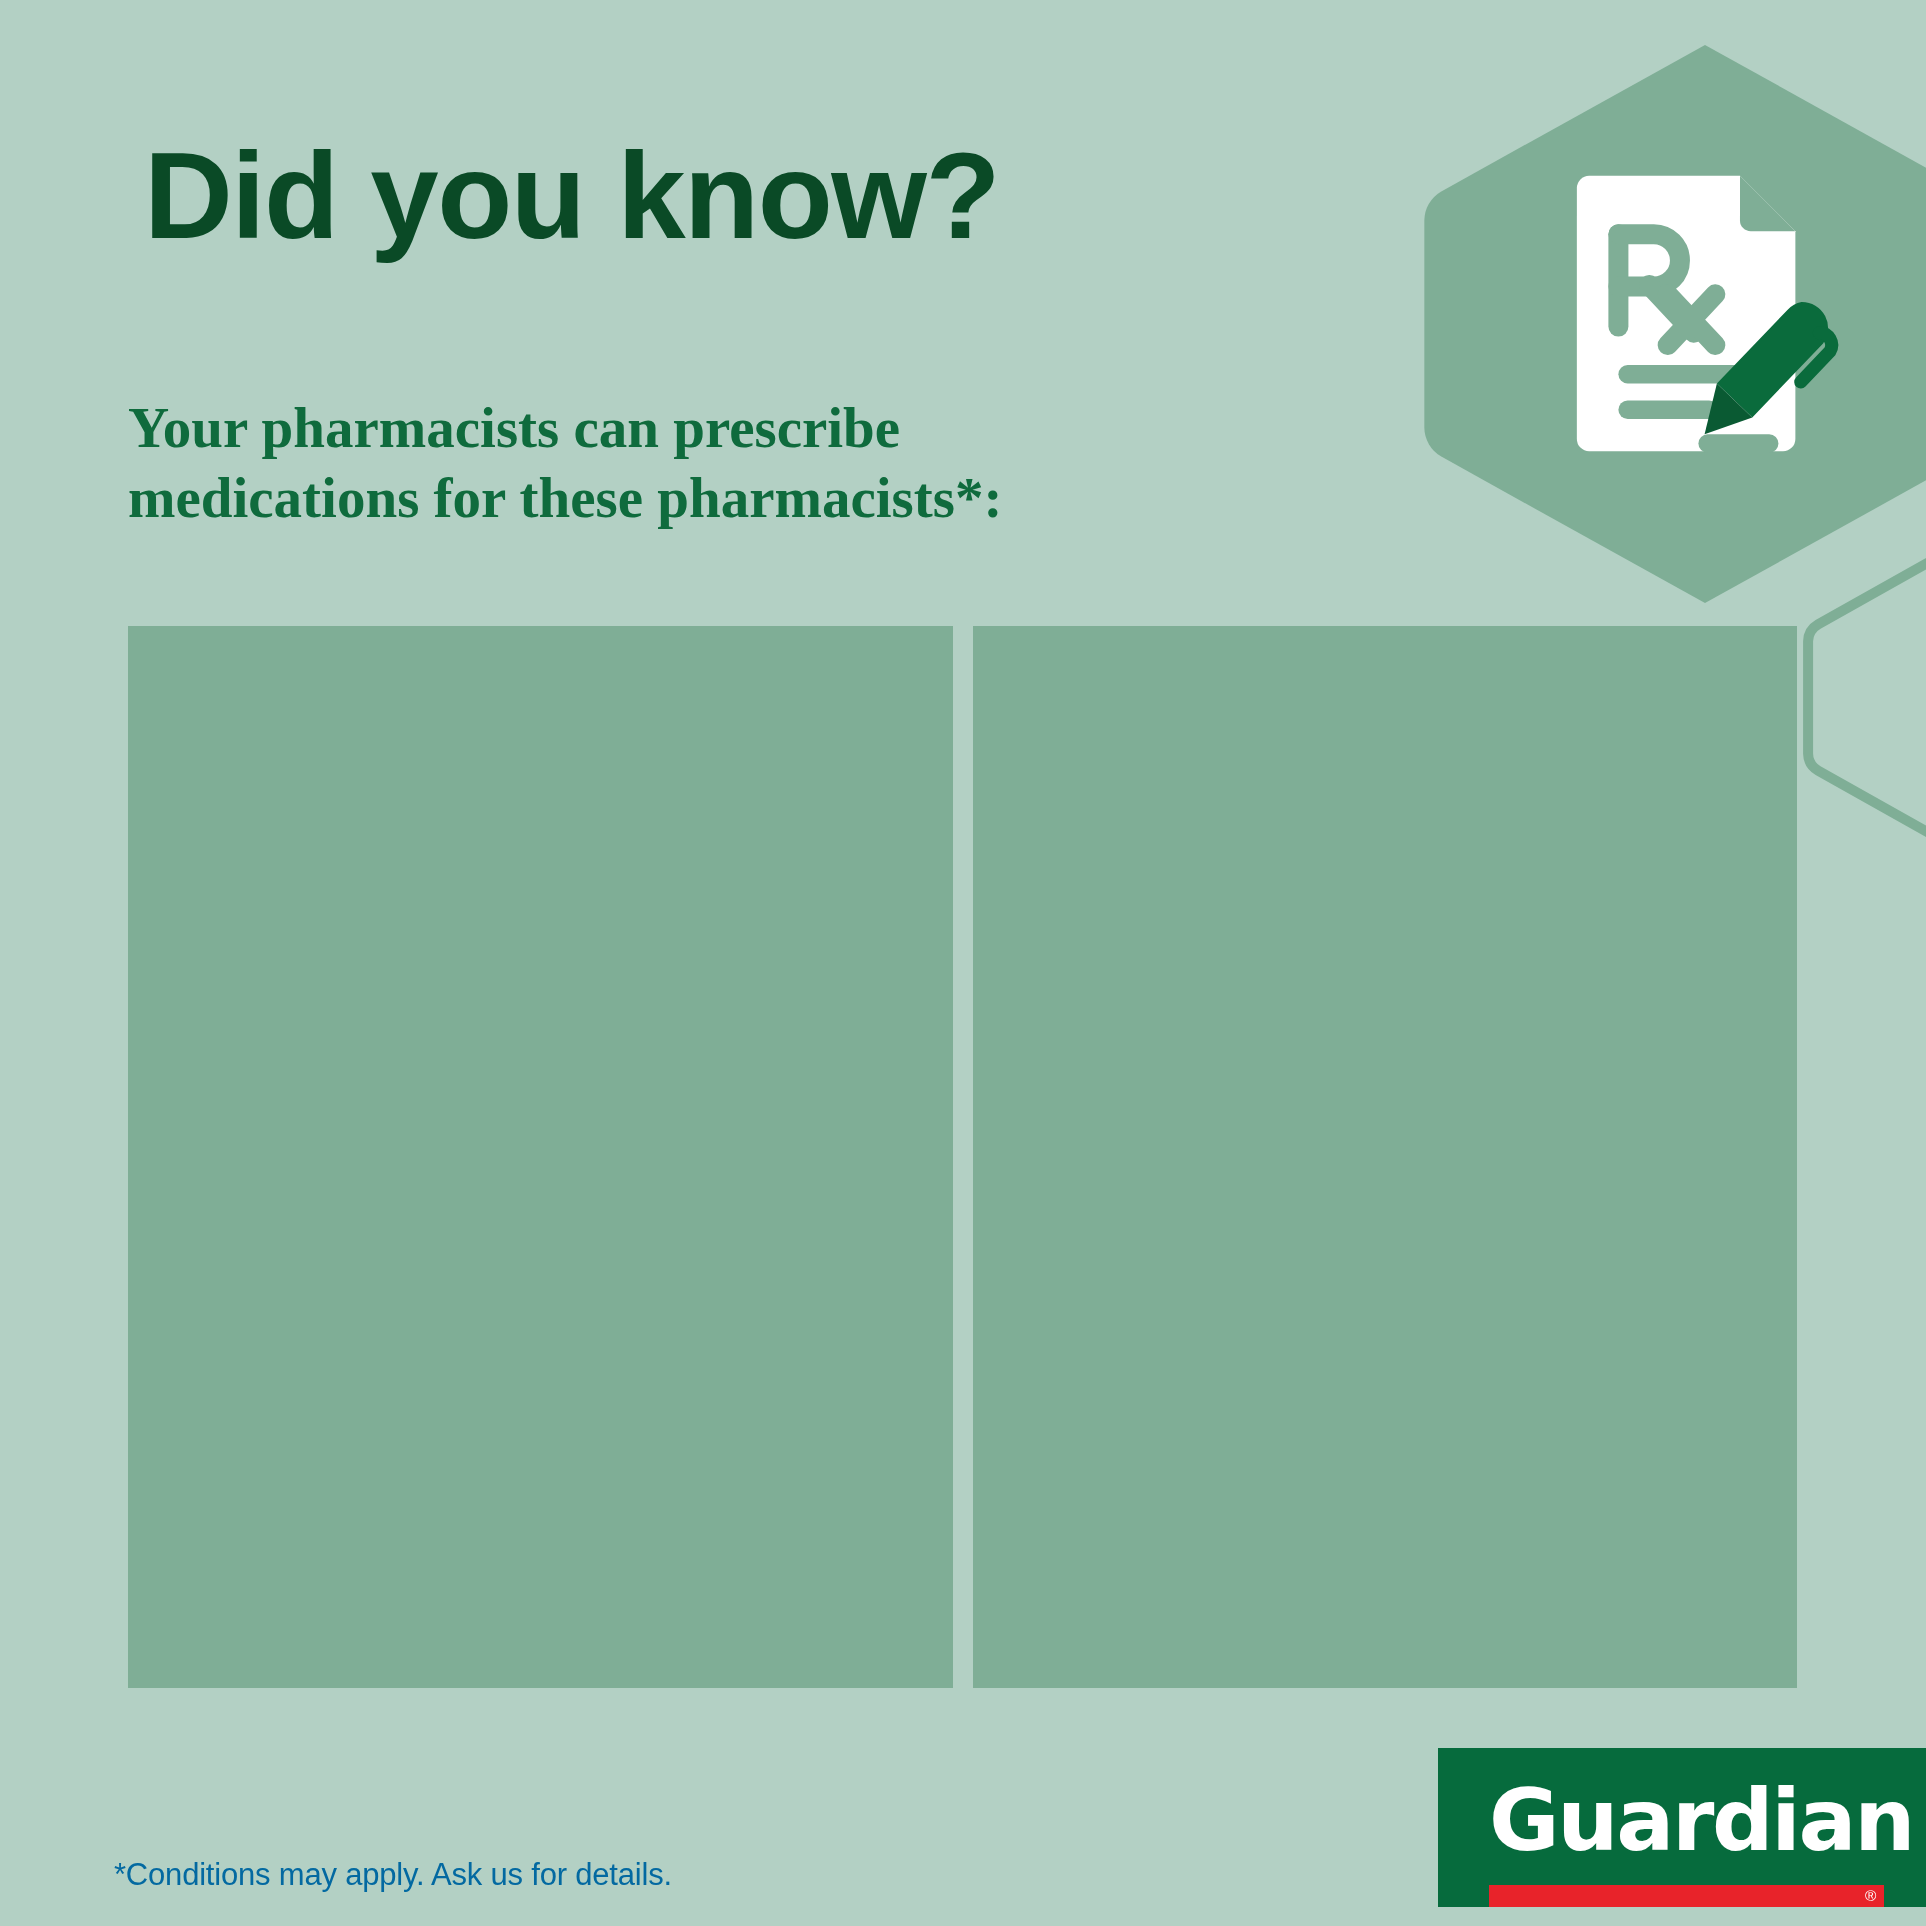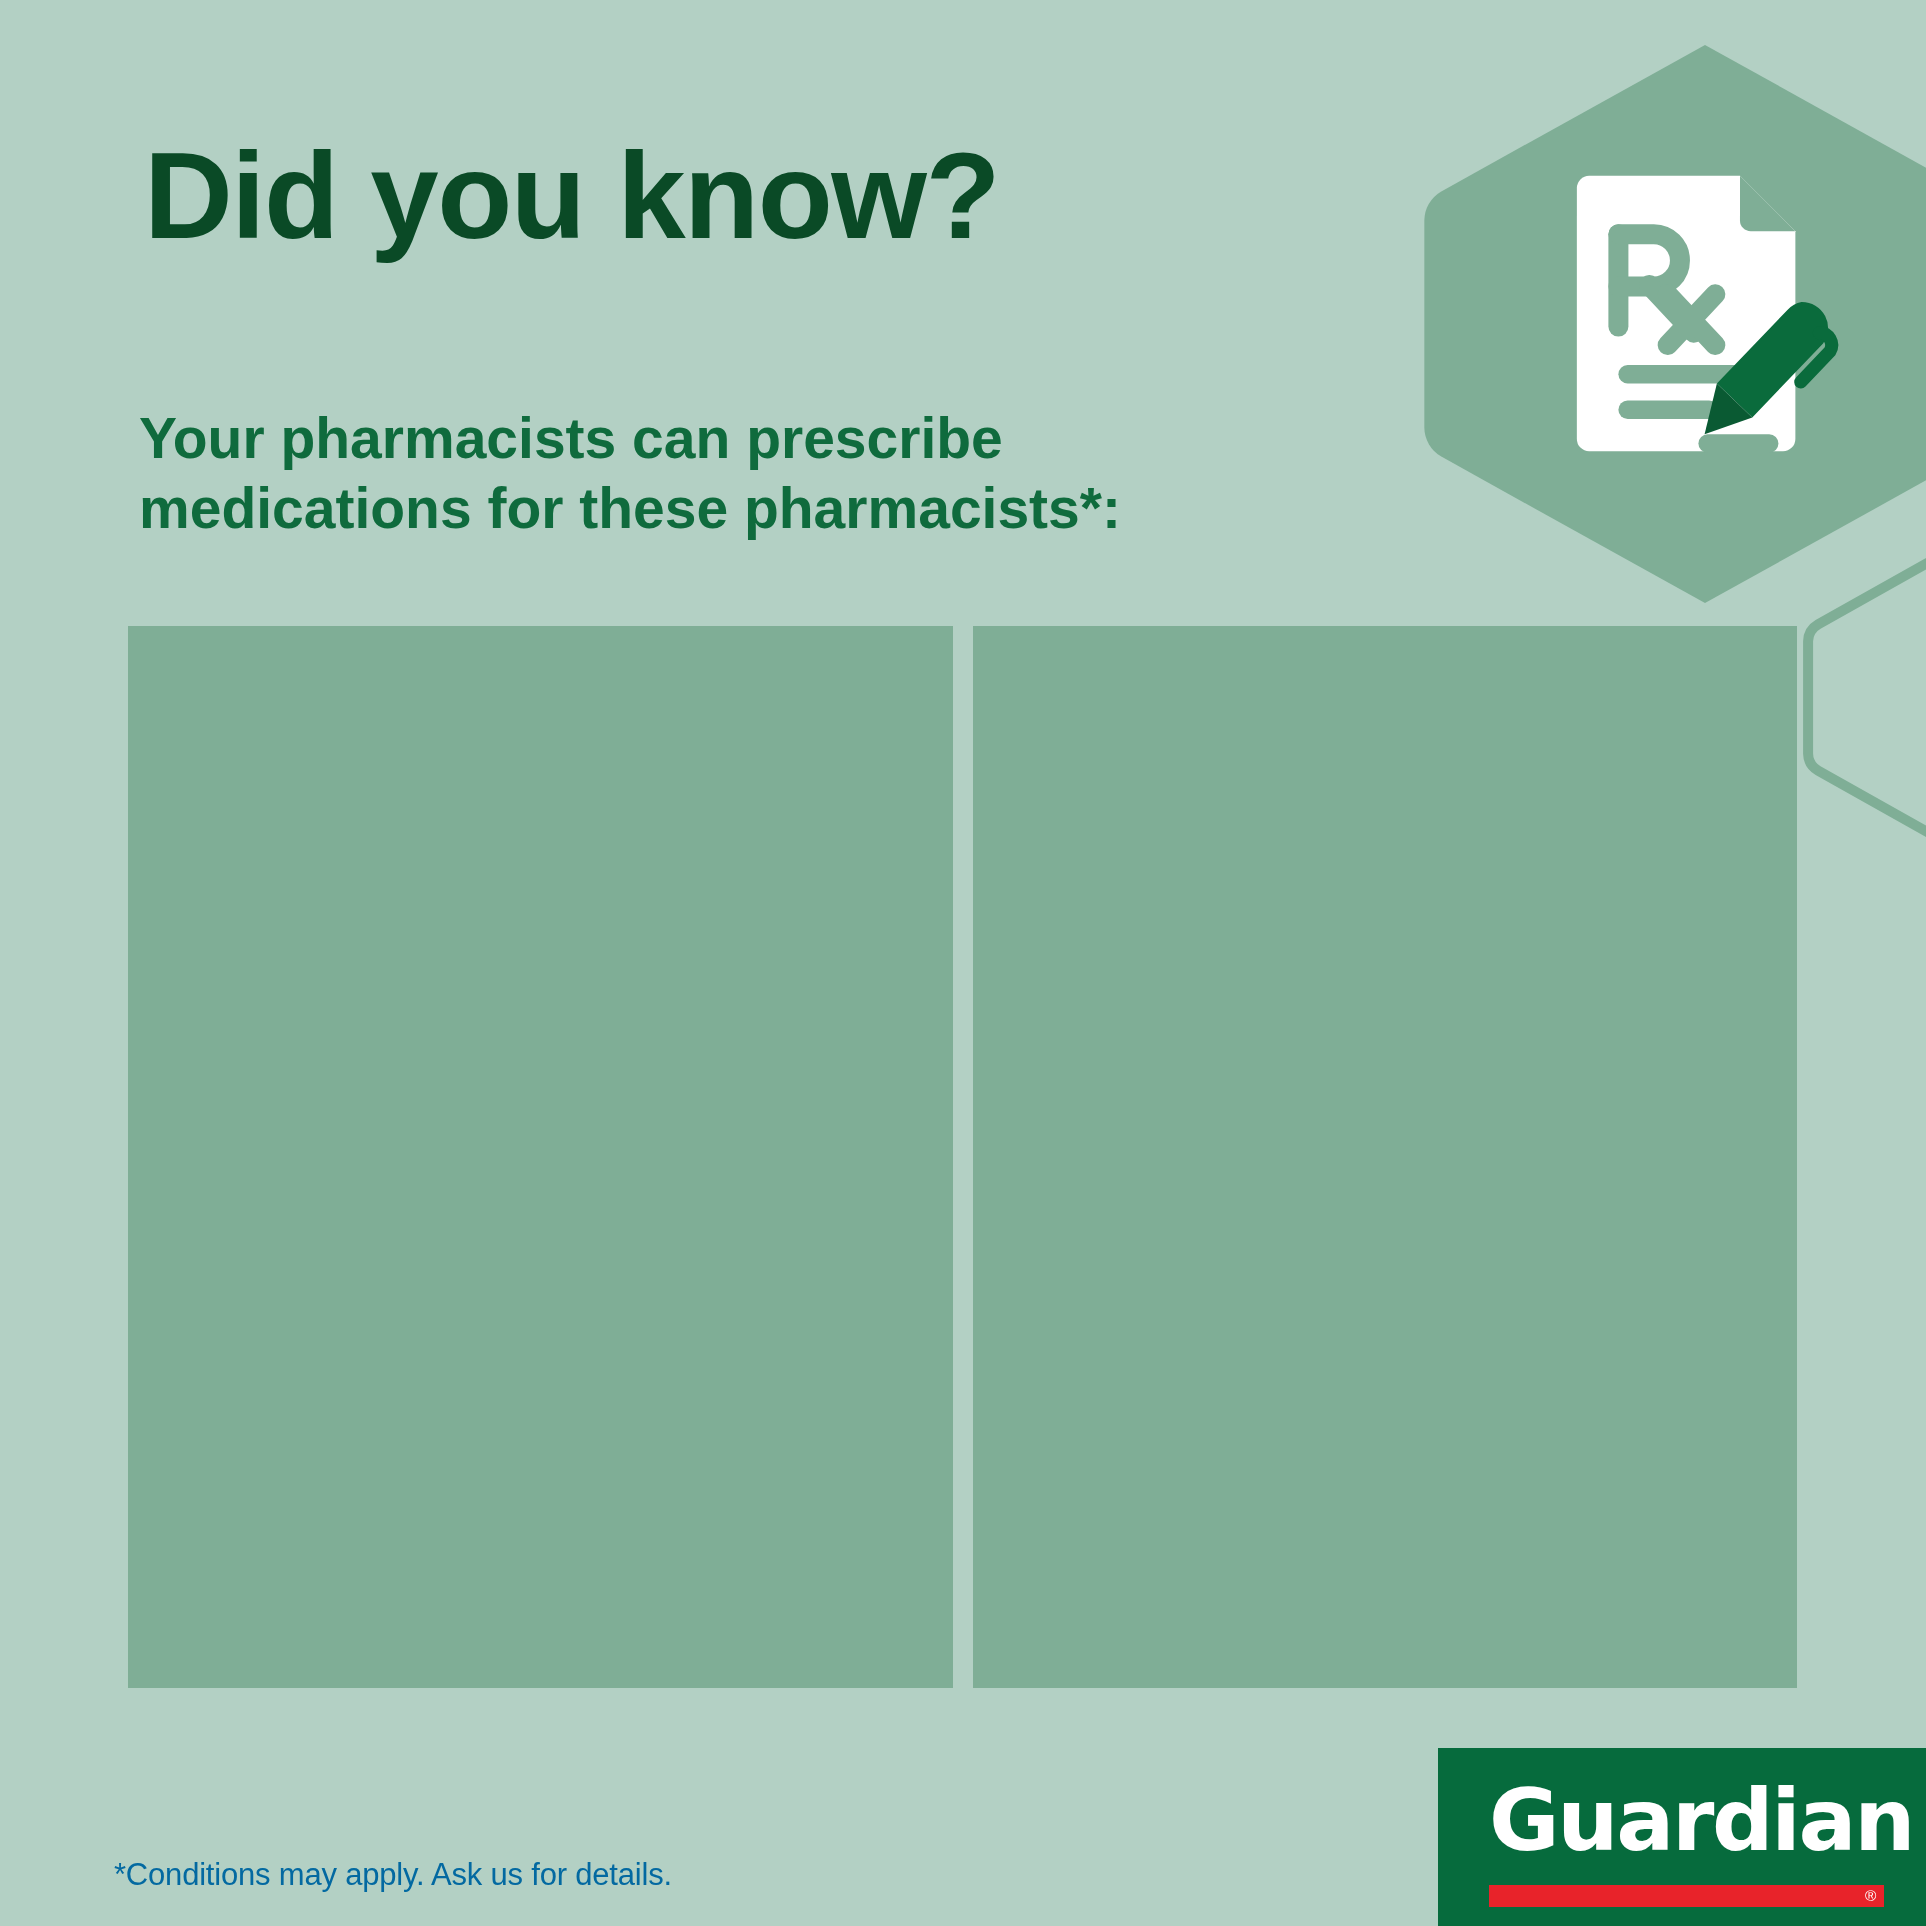--- a/index.html
+++ b/index.html
@@ -55,26 +55,27 @@
     letter-spacing: -1.5px;
     line-height: 1.0;
     white-space: nowrap;
   }
 
   
   #subheadline {
     position: absolute;
     left: 128px;
     top: 393px;
-    margin: 11px;
+    margin: 0;
     color: #0f6b3d;
     font-size: 57px;
     font-weight: bold;
     line-height: 1.22;
     max-width: 1156px;
+    font-family: Liberation Serif, serif;
   }
   #subheadline .line { display: block; white-space: nowrap; }
 
   
   #panels {
     position: absolute;
     left: 128px;
     top: 626px;
     width: 1669px;
     height: 1062px;
@@ -100,21 +101,21 @@
     letter-spacing: -0.2px;
     white-space: nowrap;
   }
 
   
   #guardian-logo {
     position: absolute;
     left: 1438px;
     top: 1748px;
     width: 489px;
-    height: 179px;
+    height: 159px;
     background: #066b3d;
   }
   #guardian-wordmark {
     position: absolute;
     left: 51px;
     top: 29px;
     width: 395px;
     color: #ffffff;
     font-size: 86px;
     font-weight: bold;

